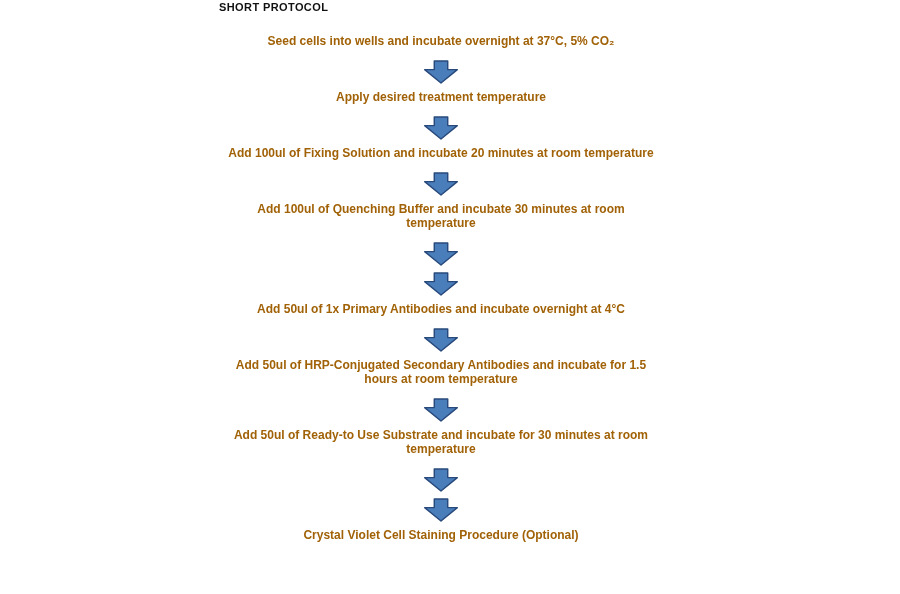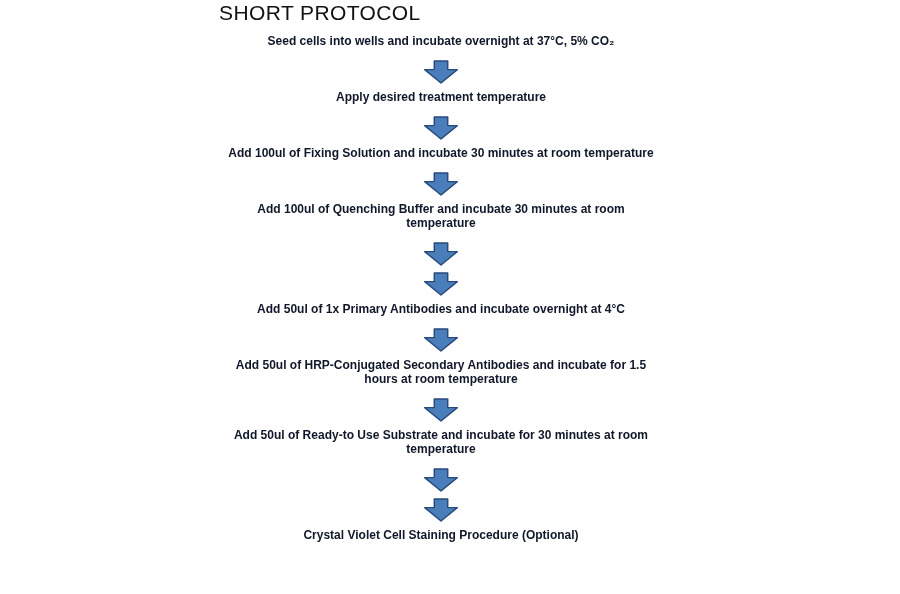--- a/index.html
+++ b/index.html
@@ -12,40 +12,40 @@
     position: relative;
     width: 900px;
     height: 594px;
     background: #ffffff;
     overflow: hidden;
   }
   .diagram-title {
     position: absolute;
     left: 219px;
     top: 1px;
-    font-size: 21px;
-    font-weight: normal;
+    font-size: 11px;
+    font-weight: bold;
     color: #111111;
     letter-spacing: 0.4px;
     white-space: nowrap;
   }
   .flow {
     position: absolute;
     top: 34px;
     left: 141px;
     width: 600px;
     display: flex;
     flex-direction: column;
     align-items: center;
   }
   .step-text {
     font-size: 12px;
     line-height: 14px;
     font-weight: bold;
-    color: #0f172a;
+    color: #a16207;
     text-align: center;
     white-space: pre-line;
     margin: 0 0 12px 0;
   }
   .down-arrow {
     width: 36px;
     height: 24px;
     margin: 0 0 6px 0;
     display: block;
   }
@@ -69,21 +69,21 @@
     <svg class="down-arrow" viewBox="0 0 36 25">
       <polygon points="11,1 25,1 25,10 35,10 18,24 1,10 11,10" fill="#4a7ebb"></polygon>
     </svg>
 
     <div class="step-text">Apply desired treatment temperature</div>
 
     <svg class="down-arrow" viewBox="0 0 36 25">
       <polygon points="11,1 25,1 25,10 35,10 18,24 1,10 11,10" fill="#4a7ebb"></polygon>
     </svg>
 
-    <div class="step-text">Add 100ul of Fixing Solution and incubate 30 minutes at room temperature</div>
+    <div class="step-text">Add 100ul of Fixing Solution and incubate 20 minutes at room temperature</div>
 
     <svg class="down-arrow" viewBox="0 0 36 25">
       <polygon points="11,1 25,1 25,10 35,10 18,24 1,10 11,10" fill="#4a7ebb"></polygon>
     </svg>
 
     <div class="step-text">Add 100ul of Quenching Buffer and incubate 30 minutes at room
 temperature</div>
 
     <svg class="down-arrow" viewBox="0 0 36 25">
       <polygon points="11,1 25,1 25,10 35,10 18,24 1,10 11,10" fill="#4a7ebb"></polygon>

